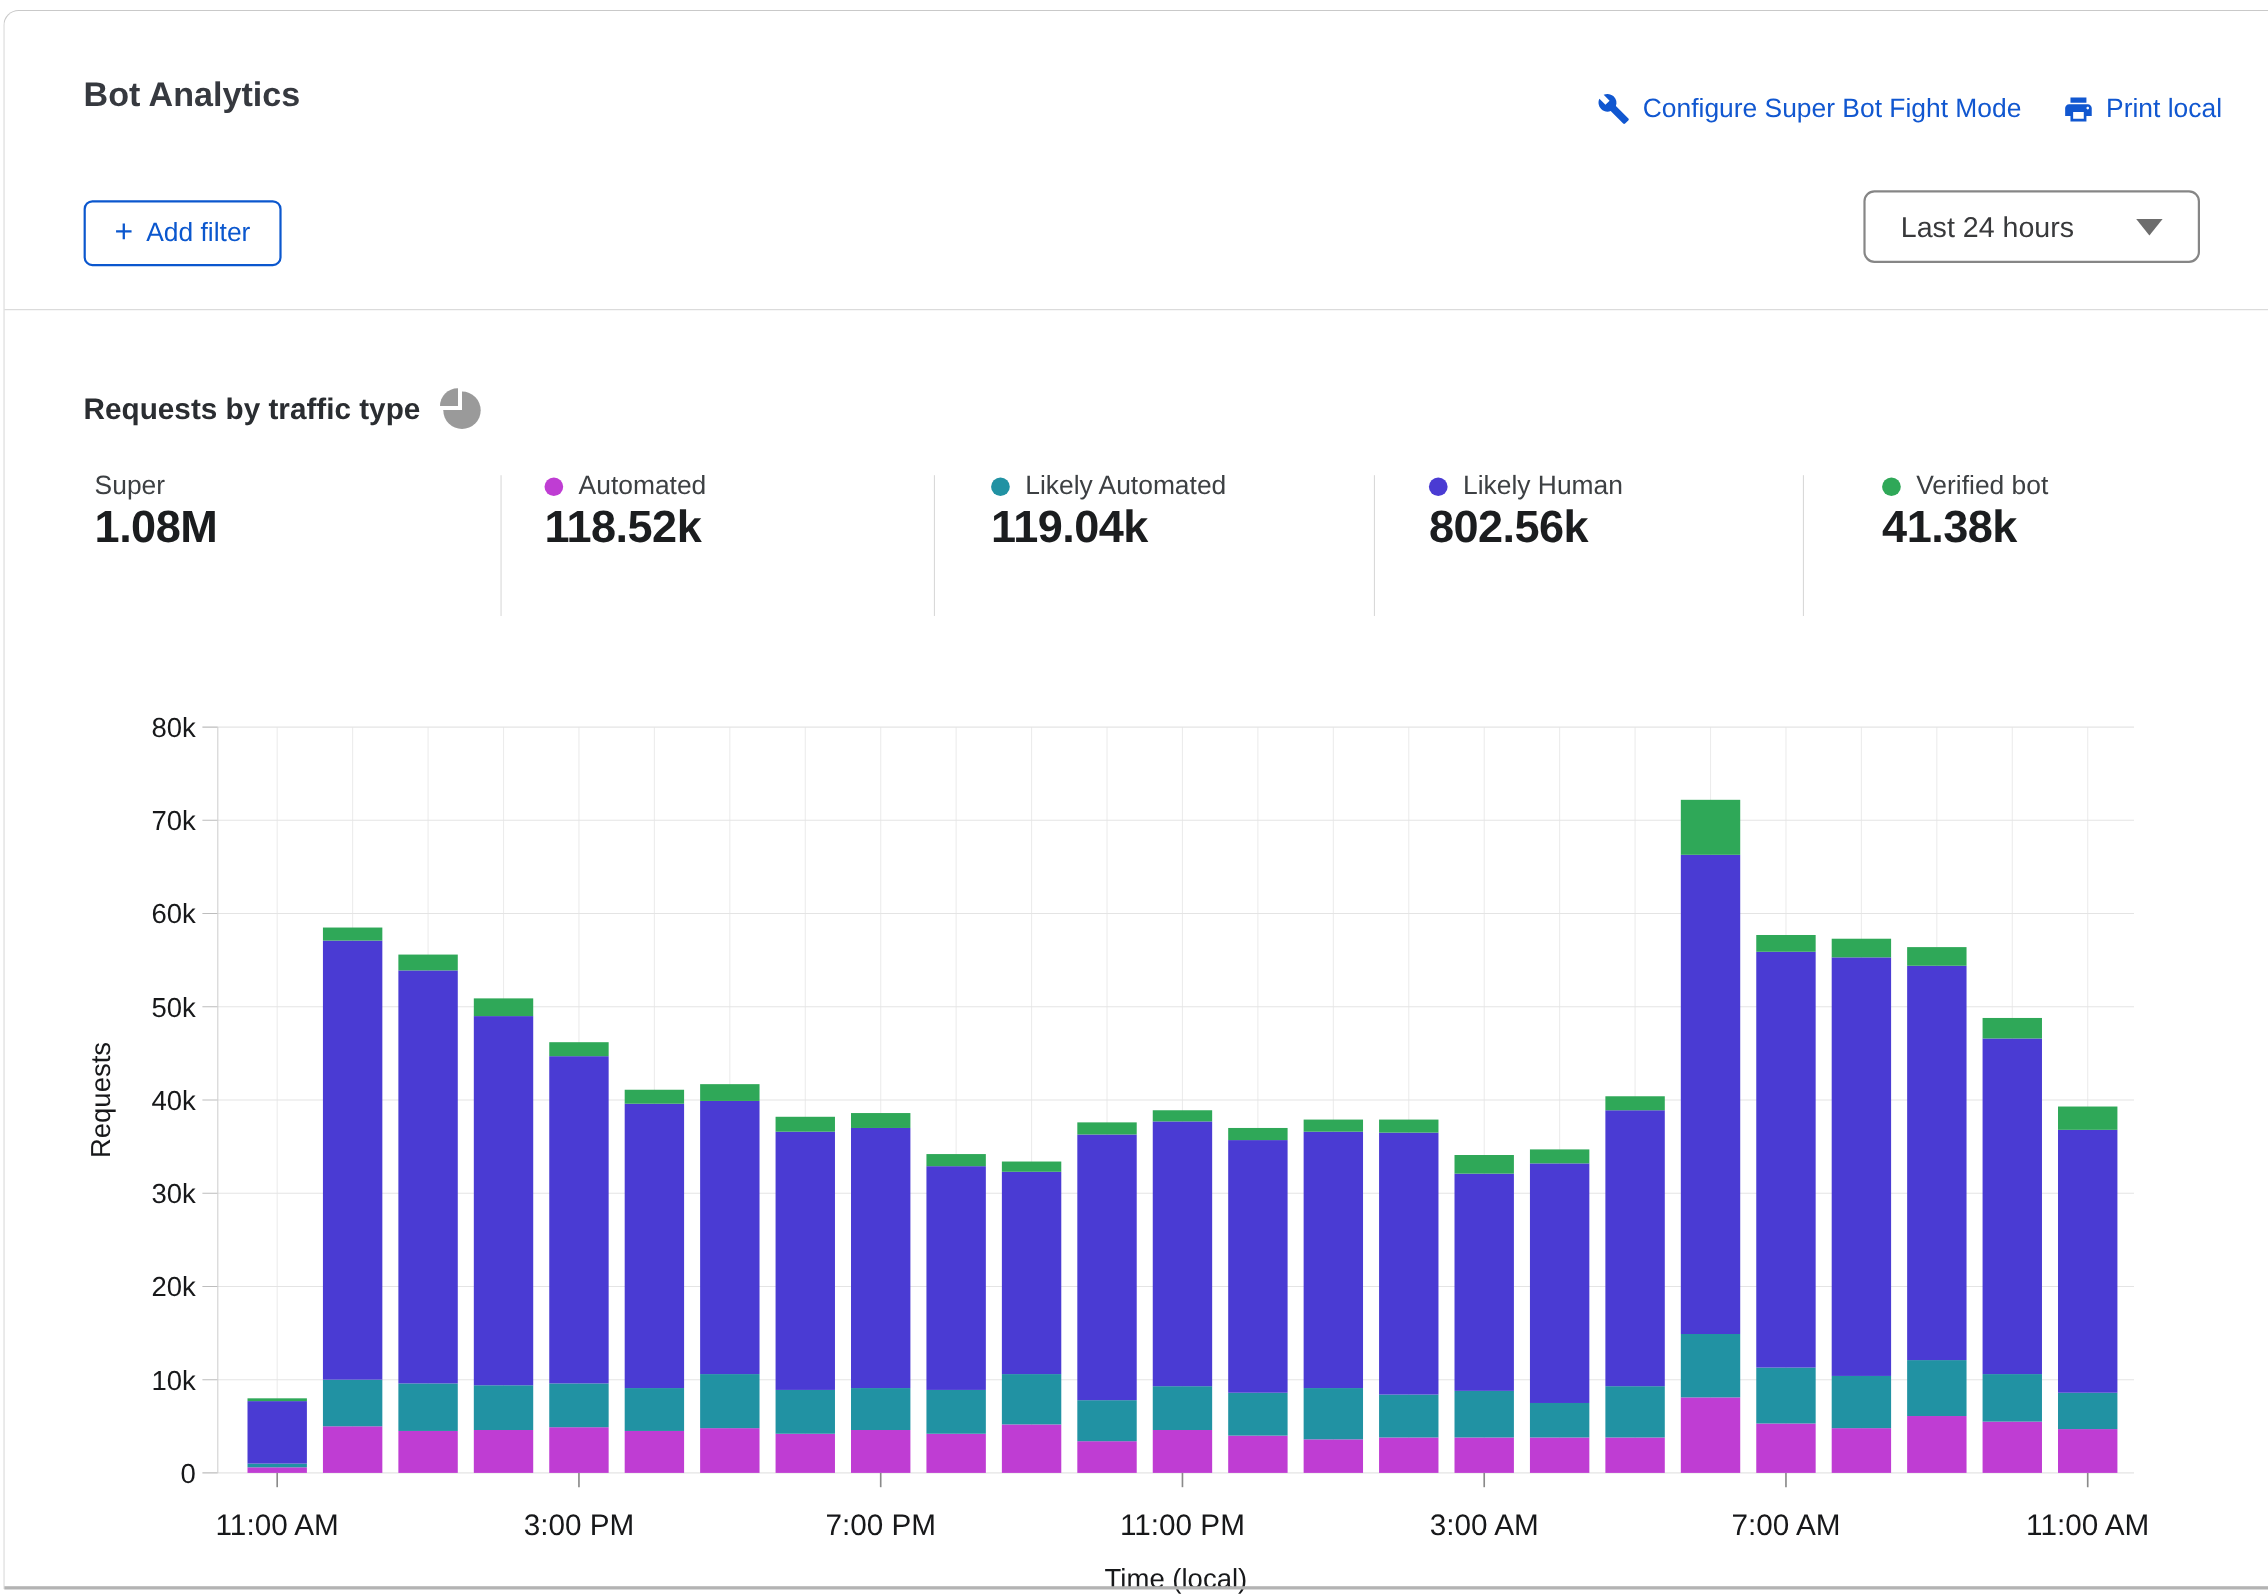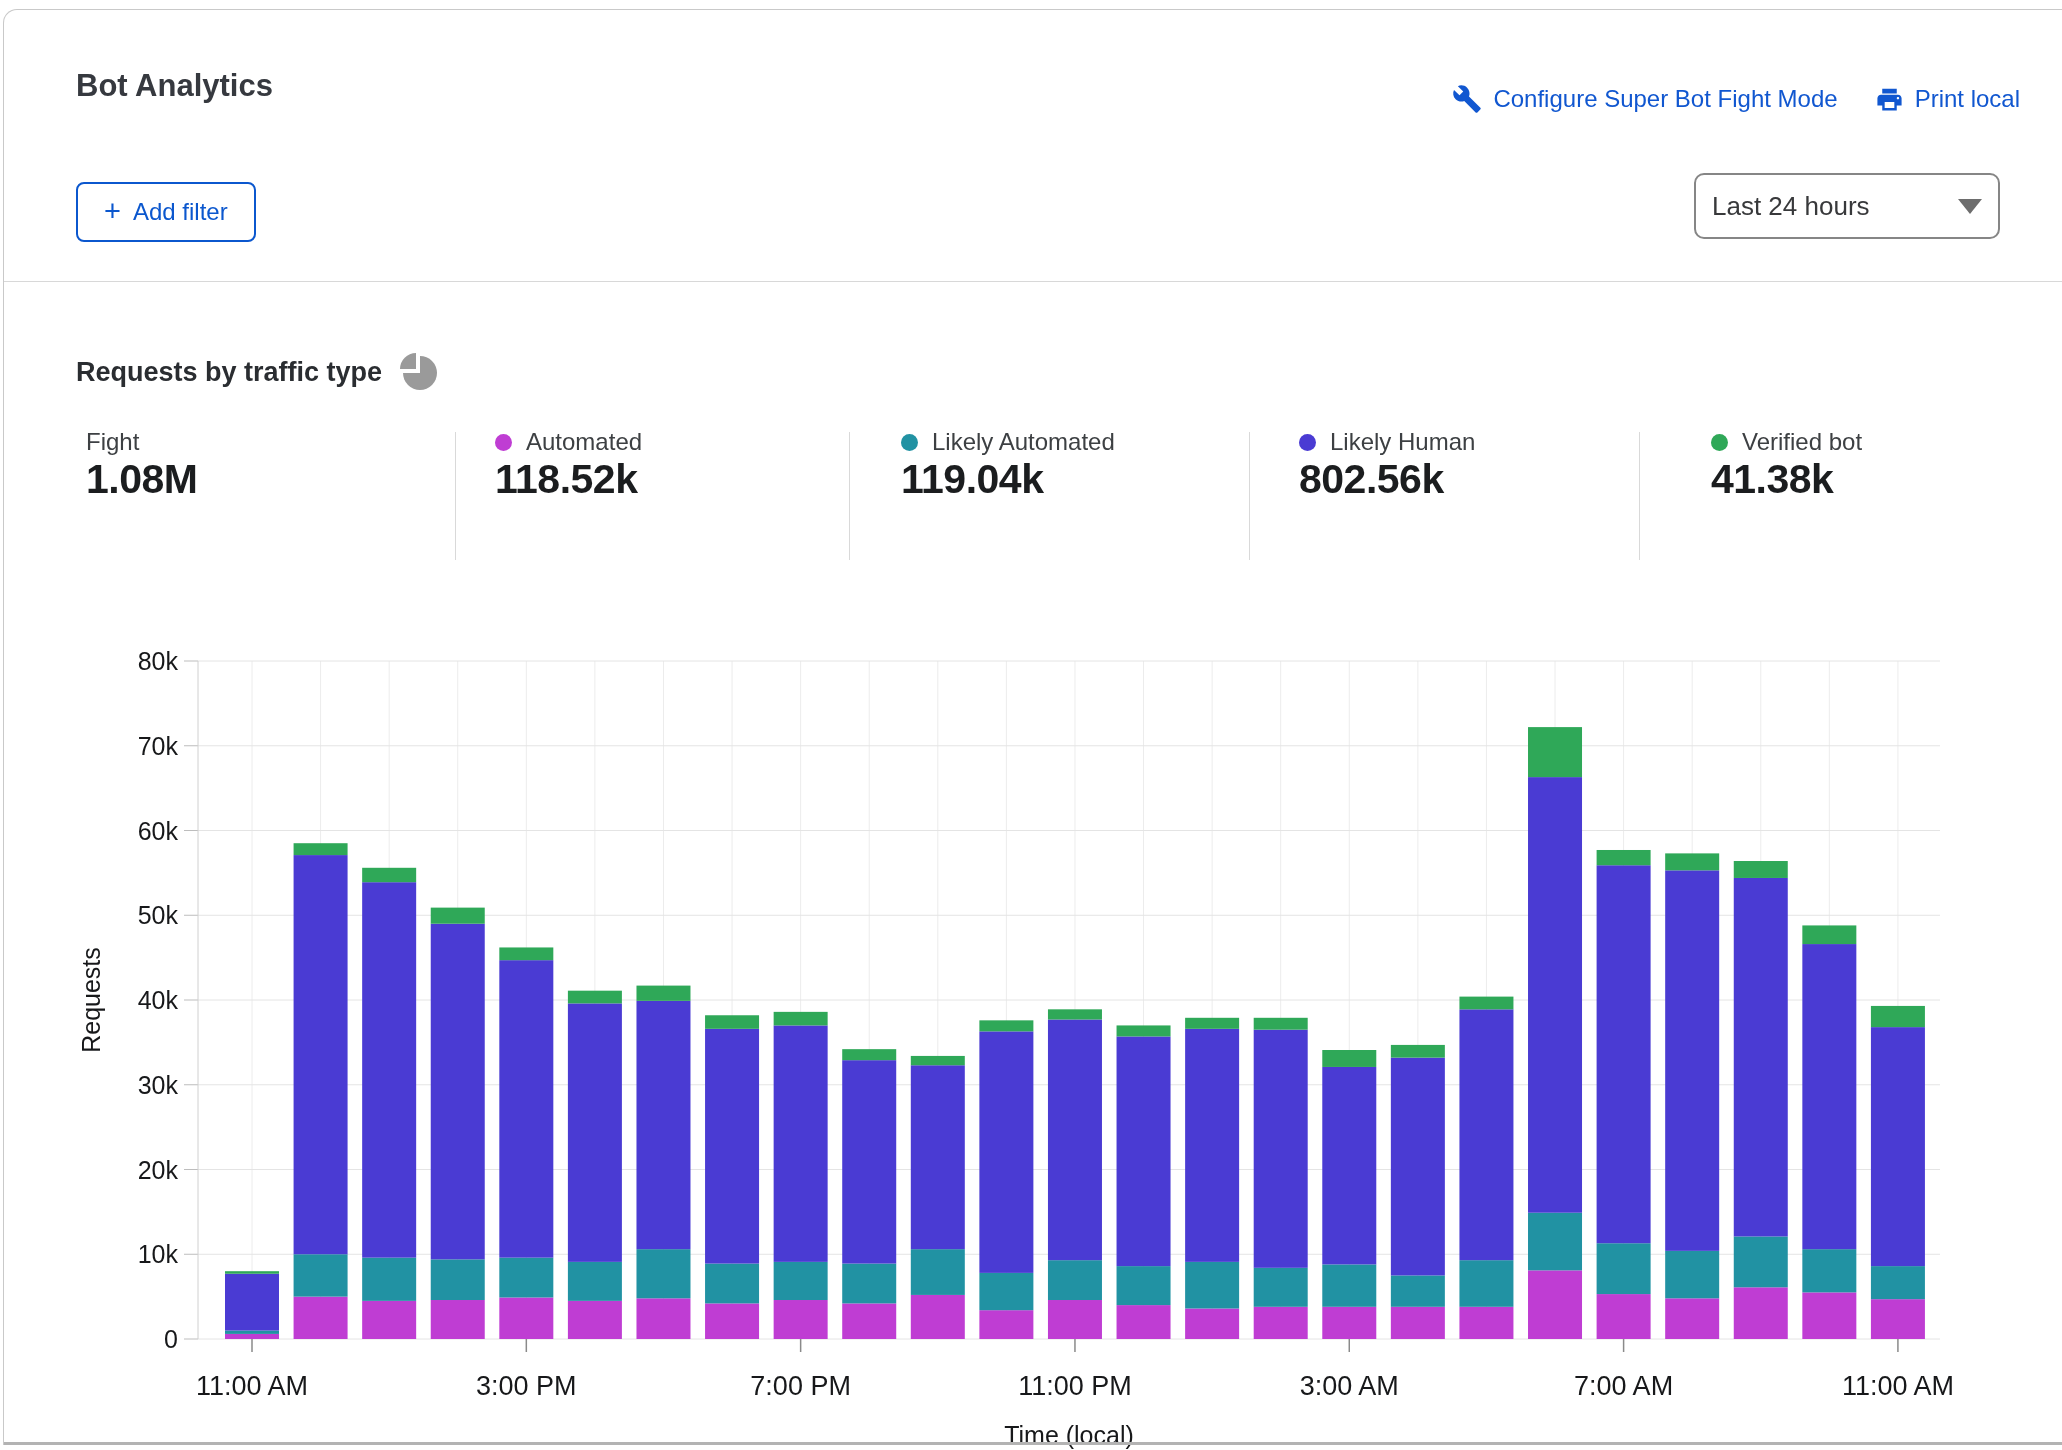--- a/index.html
+++ b/index.html
@@ -11,21 +11,21 @@
   .page-title{position:absolute;left:72px;top:58px;font-size:31px;font-weight:700;color:#36393f;}
   .header-links{position:absolute;top:74px;right:48px;display:flex;align-items:center;gap:37px;}
   .hlink{display:flex;align-items:center;gap:11px;color:#1157d0;font-size:24px;cursor:pointer;}
   .hlink svg{display:block;}
   .add-filter{position:absolute;left:72px;top:172px;height:60px;box-sizing:border-box;
     border:2px solid #0b57ce;border-radius:8px;background:#fff;color:#0b57ce;
     display:flex;align-items:center;gap:12px;padding:0 26px;font-size:24px;cursor:pointer;}
   .add-filter .plus{font-size:29px;font-weight:400;line-height:1;margin-top:-2px;}
   .time-range{position:absolute;left:1690px;top:163px;width:306px;height:66px;box-sizing:border-box;
     border:2px solid #868686;border-radius:10px;background:#fff;display:flex;align-items:center;
-    padding:0 16px;font-size:26px;color:#38393b;cursor:pointer;}
+    padding:0 32px;font-size:26px;color:#38393b;cursor:pointer;}
   .time-range .caret{margin-left:auto;width:0;height:0;border-left:12px solid transparent;
     border-right:12px solid transparent;border-top:15px solid #6d6d6d;}
   .header-divider{position:absolute;left:0;right:0;top:271px;height:1px;background:#d8d8d8;}
   
   .section-title{position:absolute;left:72px;top:343px;font-size:27px;font-weight:700;color:#2a2d31;
     display:flex;align-items:center;gap:18px;}
   .pie-icon{position:relative;width:38px;height:38px;}
   .pie-icon .pie-main{position:absolute;left:3px;top:3px;width:34px;height:34px;border-radius:50%;
     background:conic-gradient(#9a9a9a 0deg 270deg,transparent 270deg 360deg);}
   .pie-icon .pie-slice{position:absolute;left:0;top:0;width:32px;height:32px;border-radius:50%;
@@ -85,21 +85,21 @@
     <span>Requests by traffic type</span>
     <span class="pie-icon">
       <span class="pie-main"></span>
         <span class="pie-slice"></span>
     </span>
   </div>
 
   <div class="stats">
     <div class="stat s0">
       <div class="lab">
-          <span>Fight</span>
+          <span>Super</span>
         </div>
       <div class="val">1.08M</div>
     </div>
     <div class="stat-div d0"></div>
     <div class="stat s1">
       <div class="lab">
           <span class="dot" style="background: rgb(191, 61, 211);"></span>
         <span>Automated</span>
         </div>
       <div class="val">118.52k</div>

